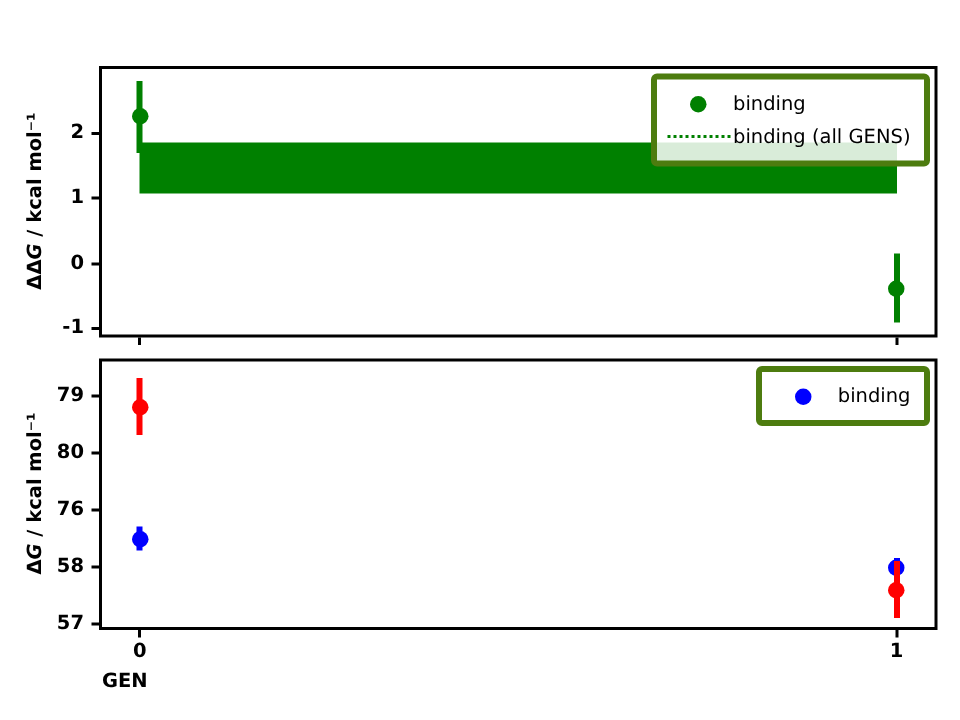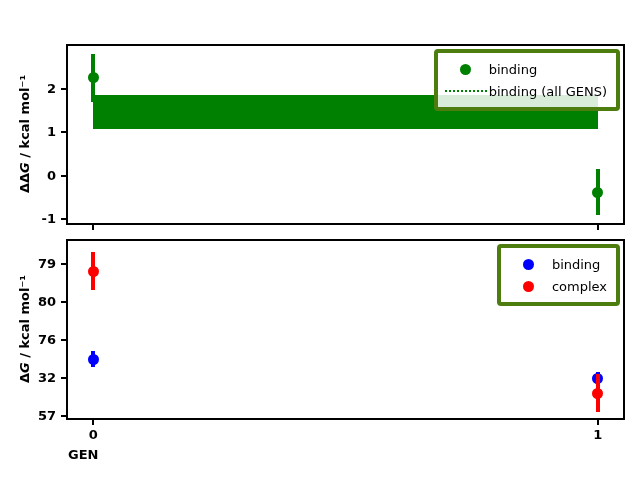--- a/index.html
+++ b/index.html
@@ -95,35 +95,29 @@
     <span>Δ</span><span class="var">G</span><span> / kcal mol⁻¹</span>
   </div>
   <div class="axes" id="ax1" style="left:66px;top:239px;width:555px;height:177px;">
     <div class="legend" id="legend1">
         <div class="lrow">
           <div class="lmark">
             <div class="ldot" style="background: rgb(0, 0, 255);"></div>
           </div>
           <div class="ltext">binding</div>
         </div>
-        <div class="lrow">
-          <div class="lmark">
-            <div class="ldot" style="background: rgb(255, 0, 0);"></div>
-          </div>
-          <div class="ltext">complex</div>
-        </div>
       </div>
   <div class="ytick-mark" style="top: 21.8387px;"></div>
       <div class="ytick-label" style="top: 14.8387px;">79</div>
       <div class="ytick-mark" style="top: 59.9032px;"></div>
       <div class="ytick-label" style="top: 52.9032px;">80</div>
       <div class="ytick-mark" style="top: 97.9677px;"></div>
       <div class="ytick-label" style="top: 90.9677px;">76</div>
       <div class="ytick-mark" style="top: 136.032px;"></div>
-      <div class="ytick-label" style="top: 129.032px;">32</div>
+      <div class="ytick-label" style="top: 129.032px;">58</div>
       <div class="ytick-mark" style="top: 174.097px;"></div>
       <div class="ytick-label" style="top: 167.097px;">57</div>
       <div class="xtick-mark" style="left: 24.2273px; top: 179px;"></div>
       <div class="xtick-label" style="left: 5.22727px; top: 186px;">0</div>
       <div class="xtick-mark" style="left: 528.773px; top: 179px;"></div>
       <div class="xtick-label" style="left: 509.773px; top: 186px;">1</div>
       <div class="errbar" style="left: 23.2273px; top: 110.387px; height: 15.2258px; background: rgb(0, 0, 255);"></div>
       <div class="pt" style="left: 19.7273px; top: 112.5px; background: rgb(0, 0, 255);"></div>
       <div class="errbar" style="left: 527.773px; top: 131.323px; height: 11.4194px; background: rgb(0, 0, 255);"></div>
       <div class="pt" style="left: 524.273px; top: 131.532px; background: rgb(0, 0, 255);"></div>

